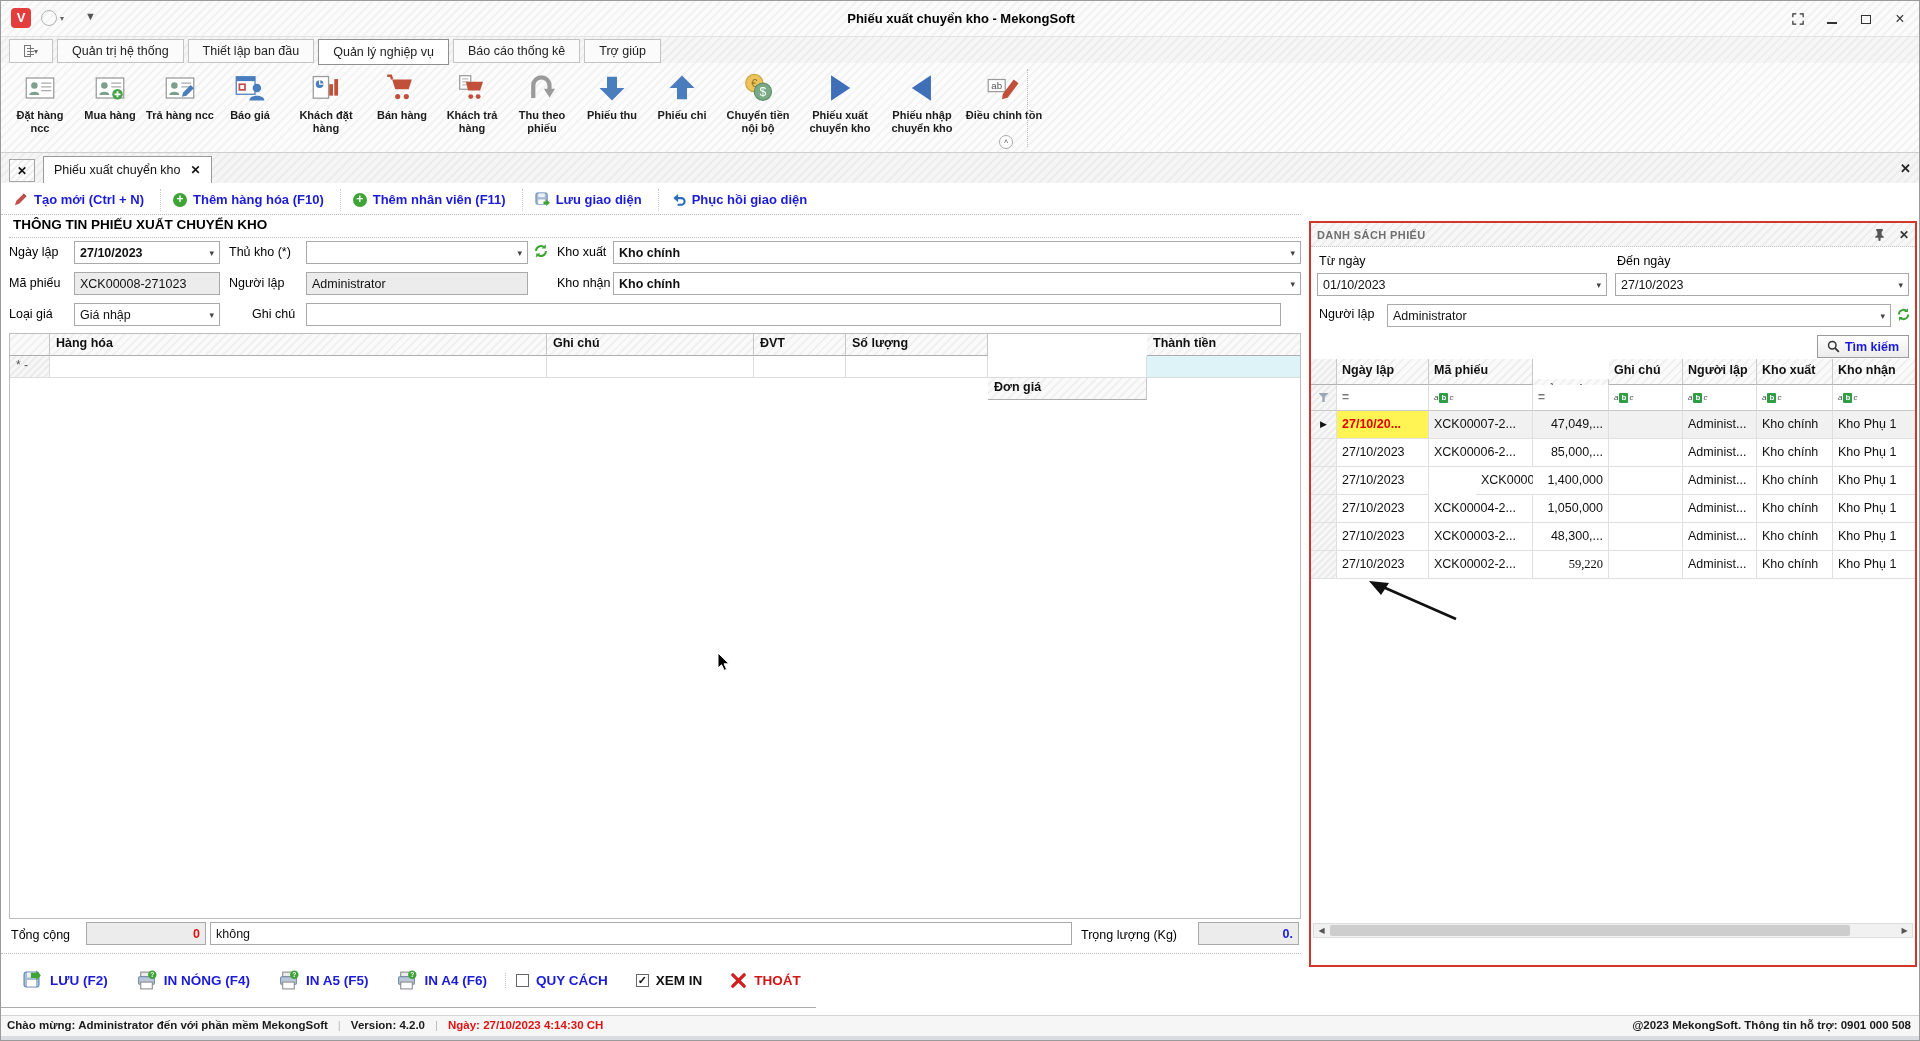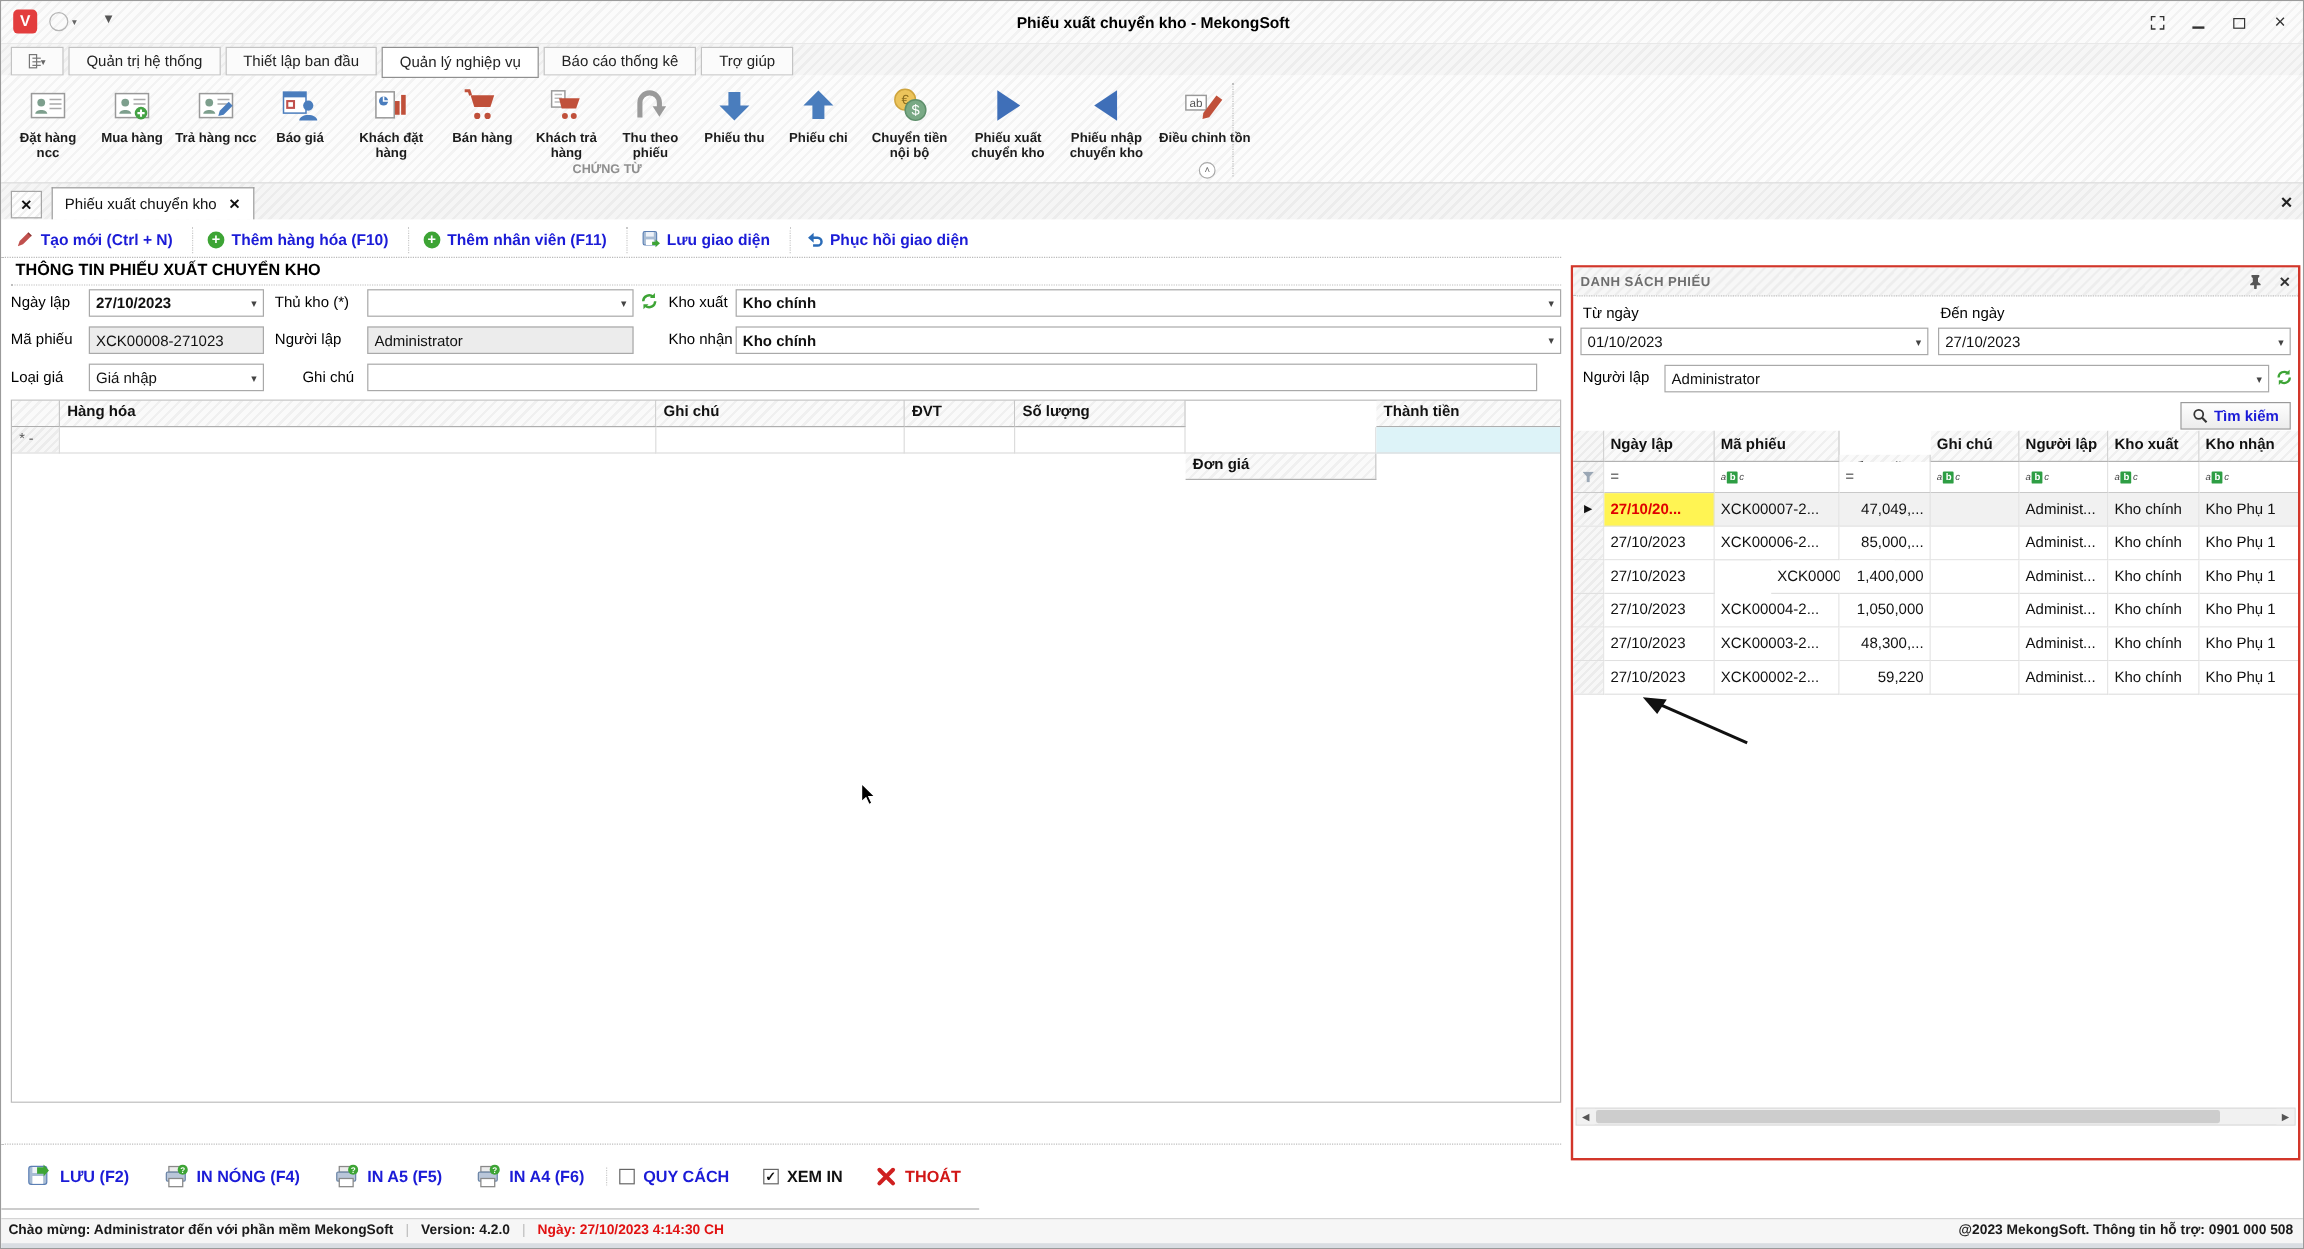--- a/index.html
+++ b/index.html
@@ -340,21 +340,20 @@
         <span class="ricon">
           <svg width="34" height="26" viewBox="0 0 28 20">
               <rect x="1" y="3" width="14" height="10" fill="#fff" stroke="#9a9a9a"></rect>
               <text x="8" y="11" font-size="8" text-anchor="middle" fill="#555" font-family="Liberation Sans, sans-serif">ab</text>
               <path d="M13 15L22 3l4 3-9 12-4.6 1.2z" fill="#c0503a"></path>
             </svg>
         </span>
           <span class="rlabel">Điều chỉnh tồn</span>
       </div>
     </div>
-    <div class="ribbon-group-label">CHỨNG TỪ</div>
     <div class="ribbon-sep"></div>
     <div class="collapse-btn">˄</div>
   </div>
 
   <div class="tabstrip">
     <div class="closeall">✕</div>
     <div class="doctab">
       <span>Phiếu xuất chuyển kho</span>
       <span class="x">✕</span>
     </div>
@@ -459,20 +458,33 @@
 
       <div class="gc ind" style="left:0; width:40px;">* -</div>
       <div class="gc" style="left:40px; width:497px;"></div>
       <div class="gc" style="left:537px; width:207px;"></div>
       <div class="gc" style="left:744px; width:92px;"></div>
       <div class="gc" style="left:836px; width:142px;"></div>
       <div class="gc" style="left:978px; width:159px;"></div>
       <div class="gc" style="left:1137px; width:153px; border-right:none; background:#ddf3f8;"></div>
     </div>
 
+    <div class="totline">
+      <div class="lbl" style="left:10px; top:3px;">Tổng cộng</div>
+      <div class="fld ro" style="left:85px; top:1px; width:120px;">
+        <span class="val" style="text-align:right; color:#e11212; font-weight:bold;">0</span>
+      </div>
+      <div class="fld" style="left:209px; top:1px; width:862px;">
+        <span class="val">không</span>
+      </div>
+      <div class="lbl" style="left:1080px; top:3px;">Trọng lượng (Kg)</div>
+      <div class="fld ro" style="left:1197px; top:1px; width:101px;">
+        <span class="val" style="text-align:right; color:#1b1bd7; font-weight:bold;">0.</span>
+      </div>
+    </div>
     <div class="abs dotline" style="left:0; top:770px; width:1300px;"></div>
 
     <div class="footerbar">
       <div class="fbtn">
         <svg width="20" height="20" viewBox="0 0 20 20">
             <rect x="1" y="2" width="15" height="15" rx="2" fill="#a8bcd4" stroke="#5b7fb4"></rect>
             <rect x="4" y="2.5" width="9" height="5" fill="#eef2f8"></rect>
             <rect x="4" y="10" width="9" height="6.5" fill="#fff"></rect>
             <path d="M11 3h6v-2.6L22 6l-5 5.6V9h-6z" fill="#3da435" transform="translate(-2,0) scale(0.9)"></path>
           </svg>
@@ -663,21 +675,21 @@
         <div class="prow-cell" style="left:298px; top:164px; width:74px;"></div>
         <div class="prow-cell" style="left:372px; top:164px; width:74px;">Administ...</div>
         <div class="prow-cell" style="left:446px; top:164px; width:76px;">Kho chính</div>
         <div class="prow-cell" style="left:522px; top:164px; width:82px; border-right:none;">Kho Phụ 1</div>
       </div>
 
       <div>
         <div class="prow-cell ind" style="left:0; top:192px; width:26px;"></div>
         <div class="prow-cell" style="left:26px; top:192px; width:92px;">27/10/2023</div>
         <div class="prow-cell" style="left:118px; top:192px; width:104px;">XCK00002-2...</div>
-        <div class="prow-cell num" style="left:222px; top:192px; width:76px;">59,220</div>
+        <div class="prow-cell num" style="left:222px; top:192px; width:76px;font-family:Liberation Serif, serif;">59,220</div>
         <div class="prow-cell" style="left:298px; top:192px; width:74px;"></div>
         <div class="prow-cell" style="left:372px; top:192px; width:74px;">Administ...</div>
         <div class="prow-cell" style="left:446px; top:192px; width:76px;">Kho chính</div>
         <div class="prow-cell" style="left:522px; top:192px; width:82px; border-right:none;">Kho Phụ 1</div>
       </div>
     </div>
 
     <svg class="arrow-svg" width="200" height="420" viewBox="0 0 200 420">
       <path d="M145 396 L72 364" stroke="#111" stroke-width="2.5" fill="none"></path>
       <path d="M58 358 L78 360 L70 372 Z" fill="#111"></path>

